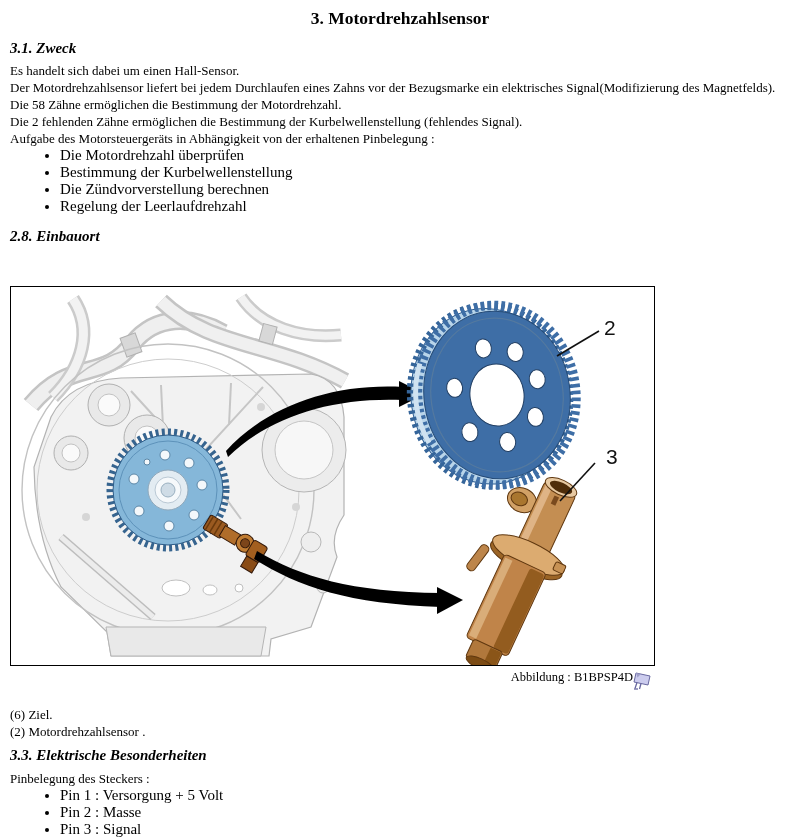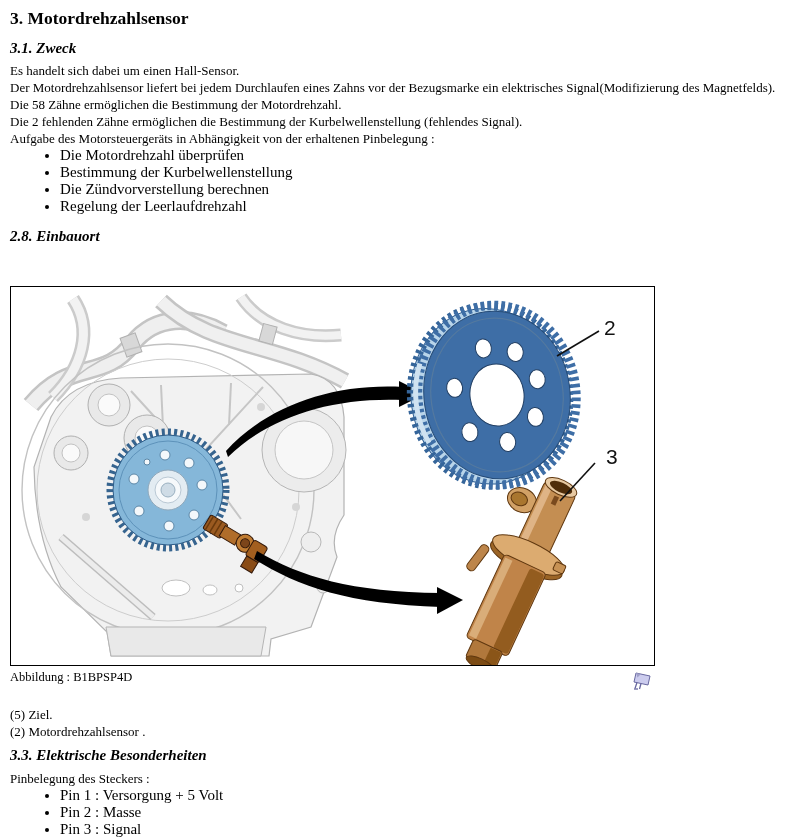--- a/index.html
+++ b/index.html
@@ -6,21 +6,21 @@
     margin: 0; padding: 0;
     width: 798px; height: 838px;
     background: #ffffff;
     font-family: "Liberation Serif", serif;
     color: #000;
     overflow: hidden;
   }
   .doc { padding: 0 8px 0 10px; }
   h1.doc-h1 {
     font-size: 17.5px; line-height: 19px;
-    margin: 9px 0 0 0; font-weight: bold;
+    margin: 9px 0 0 0; font-weight: bold; text-align: center;
   }
   h2.doc-h2 {
     font-size: 15px; line-height: 17px;
     margin: 0; font-weight: bold; font-style: italic;
   }
   #h-zweck { margin-top: 12px; }
   #h-einbauort { margin-top: 13px; }
   #h-elektrik { margin-top: 7px; }
   .bodyline {
     font-size: 13px; line-height: 17px;
@@ -37,21 +37,21 @@
     margin-top: 41px;
     width: 643px; height: 378px;
     border: 1px solid #000;
     background: #fff;
     position: relative;
   }
   .figure-frame svg { display: block; }
   .caption-row {
     margin-top: 3px;
     width: 645px;
-    display: flex; justify-content: space-between; align-items: flex-start;
+    display: flex; justify-content: flex-end; align-items: flex-start;
   }
   .caption-text { font-size: 12.5px; line-height: 16px; }
   .screen-icon-btn {
     width: 20px; height: 22px; padding: 0; margin-right: 2px;
     background: none; border: none; cursor: pointer;
   }
   .legend { margin-top: 15px; }
   .fig-label { font-family: "Liberation Sans", sans-serif; font-size: 21px; fill: #111; }
 </style>
 </head>
@@ -222,21 +222,21 @@
         <polygon points="3,4 17,7 15,16 1,13" fill="#ccccee" stroke="#6868a0" stroke-width="1"></polygon>
         <polygon points="3,4 8,5 4.5,8.5" fill="#9f9fc8"></polygon>
         <line x1="4" y1="13.5" x2="2" y2="19.5" stroke="#6868a0" stroke-width="1.3"></line>
         <line x1="8" y1="14.5" x2="6.5" y2="20" stroke="#6868a0" stroke-width="1.3"></line>
         <line x1="1" y1="20" x2="5" y2="20" stroke="#6868a0" stroke-width="1.3"></line>
       </svg>
     </button>
   </div>
 
   <div class="legend">
-    <p class="bodyline">(5) Ziel.</p>
+    <p class="bodyline">(6) Ziel.</p>
     <p class="bodyline">(2) Motordrehzahlsensor .</p>
   </div>
 
   <h2 class="doc-h2" id="h-elektrik">3.3. Elektrische Besonderheiten</h2>
 
   <p class="bodyline" style="margin-top:6px">Pinbelegung des Steckers :</p>
 
   <ul class="doc-list">
     <li>Pin 1 : Versorgung + 5 Volt</li>
     <li>Pin 2 : Masse</li>

